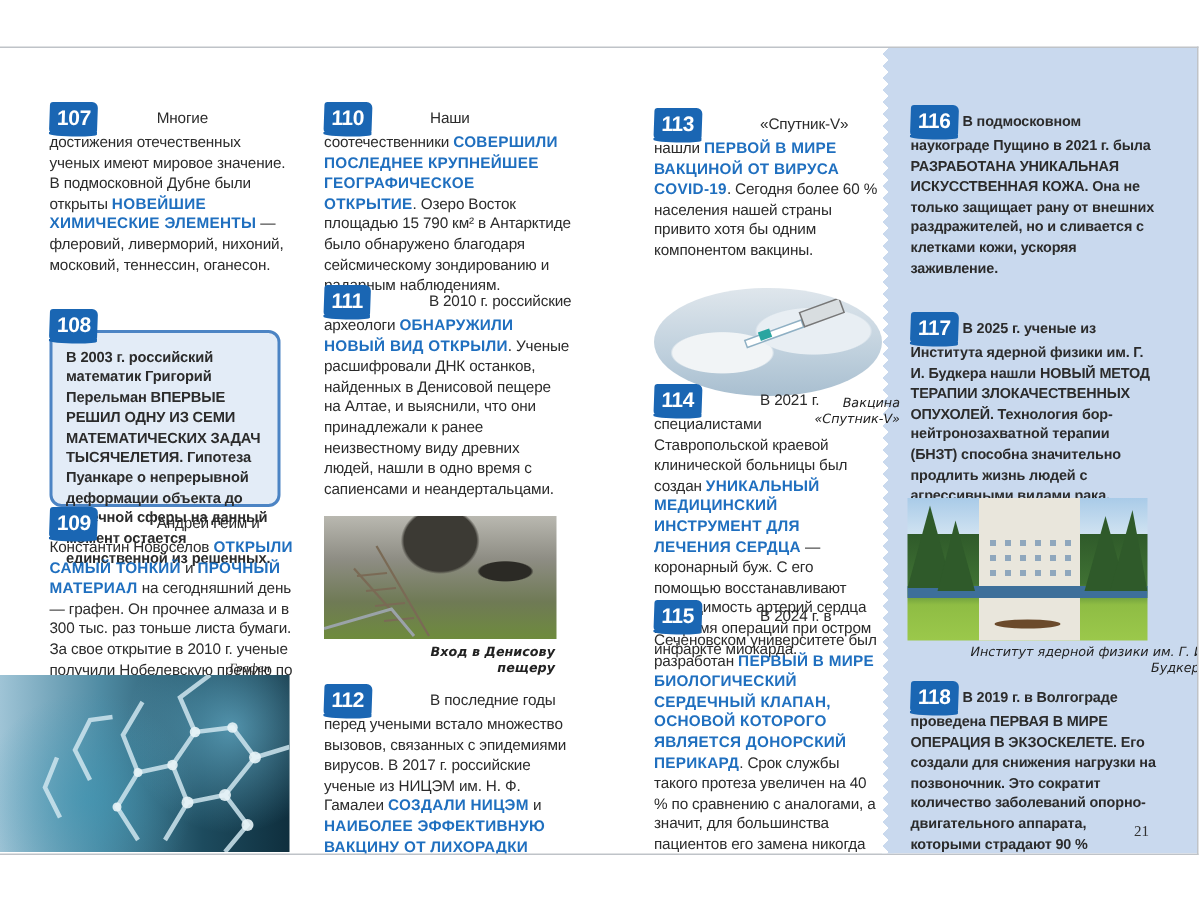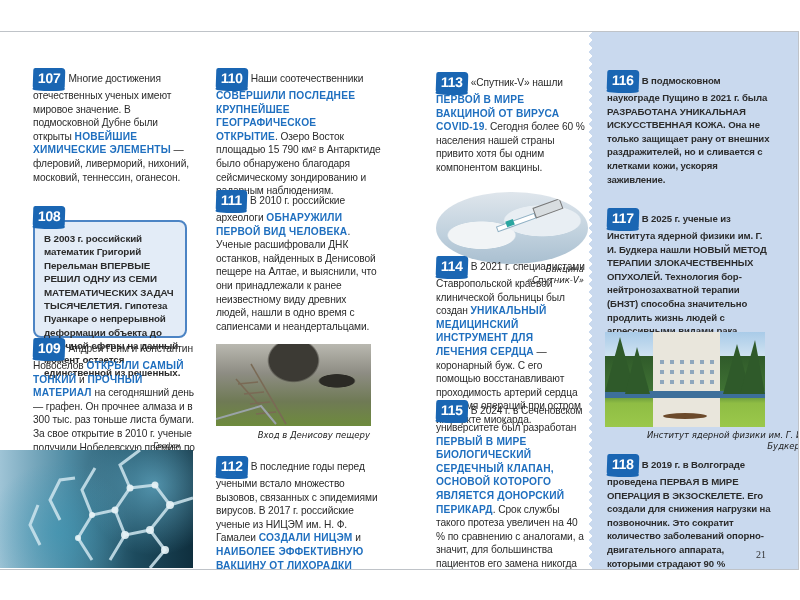--- a/index.html
+++ b/index.html
@@ -5,21 +5,21 @@
   html,body{margin:0;padding:0;background:#ffffff;}
   body{width:800px;height:600px;position:relative;overflow:hidden;font-family:"Liberation Sans","DejaVu Sans",sans-serif;color:#2b2b2b;}
   .page{position:absolute;left:0;top:31px;width:798px;height:537px;border-top:1px solid #bfc3c8;border-bottom:1px solid #bfc3c8;border-right:1px solid #bfc3c8;background:#ffffff;overflow:hidden;}
   .blue-panel{position:absolute;left:593px;top:0;width:205px;height:537px;background:#c9d9ee;}
   .zigzag{position:absolute;left:588px;top:0;width:8px;height:537px;
     background:
       linear-gradient(135deg,#ffffff 25%,transparent 25%) 0 0/8px 8px,
       linear-gradient(45deg,#ffffff 25%,transparent 25%) 0 0/8px 8px;
     background-color:#c9d9ee;}
   .block{position:absolute;font-size:10.2px;line-height:13.6px;letter-spacing:-0.1px;}
-  .block .txt{display:inline;}
+  .block .txt{display:inline;margin-left:36px;}
   .badge{display:inline-block;position:relative;background:#1a66b3;color:#ffffff;font-weight:bold;font-size:14px;line-height:18px;padding:1px 5px 2px 5px;border-radius:2px 4px 2px 3px;margin-right:3px;vertical-align:-1px;transform:skewX(-2deg);letter-spacing:-0.3px;}
   .badge::after{content:"";position:absolute;left:0;right:0;bottom:-2px;height:3px;background:#1a66b3;border-radius:0 0 40% 60%;}
   .hl{color:#1f6fbf;font-weight:bold;letter-spacing:0.2px;}
   .bold-block{font-weight:bold;}
   .framed{position:absolute;left:33px;top:188px;width:150px;height:114px;border:2px solid #4c84c4;border-radius:8px;background:#e3ecf7;}
   .framed-badge{position:absolute;left:33px;top:174px;}
   .caption{position:absolute;font-family:"DejaVu Sans",sans-serif;font-style:italic;font-size:8.5px;line-height:11px;color:#222;text-align:right;}
   .img{position:absolute;overflow:hidden;}
   .graphene{left:0;top:418px;width:193px;height:118px;
     background:
@@ -91,52 +91,52 @@
           <circle cx="165" cy="100" r="4"></circle>
       </g>
     </svg>
   </div>
 
   <div class="block" style="left:216px;top:36px;width:165px;">
     <span class="badge">110</span><span class="txt"><span>Наши соотечественники </span><span class="hl">СОВЕРШИЛИ ПОСЛЕДНЕЕ КРУПНЕЙШЕЕ ГЕОГРАФИЧЕСКОЕ ОТКРЫТИЕ</span><span>. Озеро Восток площадью 15 790 км² в Антарктиде было обнаружено благодаря сейсмическому зондированию и радарным наблюдениям.</span></span>
   </div>
 
   <div class="block" style="left:216px;top:158px;width:165px;">
-    <span class="badge">111</span><span class="txt"><span>В 2010 г. российские археологи </span><span class="hl">ОБНАРУЖИЛИ ПЕРВОЙ ВИД ЧЕЛОВЕКА</span><span>. Ученые расшифровали ДНК останков, найденных в Денисовой пещере на Алтае, и выяснили, что они принадлежали к ранее неизвестному виду древних людей, нашли в одно время с сапиенсами и неандертальцами.</span></span>
+    <span class="badge">111</span><span class="txt"><span>В 2010 г. российские археологи </span><span class="hl">ОБНАРУЖИЛИ НОВЫЙ ВИД ОТКРЫЛИ</span><span>. Ученые расшифровали ДНК останков, найденных в Денисовой пещере на Алтае, и выяснили, что они принадлежали к ранее неизвестному виду древних людей, нашли в одно время с сапиенсами и неандертальцами.</span></span>
   </div>
   <div class="img cave">
     <svg class="img-inner" viewBox="0 0 155 82" preserveAspectRatio="none">
       <g stroke="#7a6a55" stroke-width="1.5" fill="none">
         <path d="M20 35 L60 80"></path>
           <path d="M35 20 L70 80"></path>
         <path d="M22 40 L42 38"></path>
           <path d="M28 50 L48 48"></path>
           <path d="M34 60 L54 58"></path>
           <path d="M40 70 L60 68"></path>
       </g>
       <path d="M0 75 L45 62 L60 80" stroke="#9aa3a8" stroke-width="2" fill="none"></path>
     </svg>
   </div>
-  <div class="caption" style="left:250px;top:398px;width:120px;">Вход в Денисову пещеру</div>
+  <div class="caption" style="left:250px;top:398px;width:120px;font-weight:bold;">Вход в Денисову пещеру</div>
 
   <div class="block" style="left:216px;top:424px;width:165px;">
     <span class="badge">112</span><span class="txt"><span>В последние годы перед учеными встало множество вызовов, связанных с эпидемиями вирусов. В 2017 г. российские ученые из НИЦЭМ им. Н. Ф. Гамалеи </span><span class="hl">СОЗДАЛИ НИЦЭМ</span><span> и </span><span class="hl">НАИБОЛЕЕ ЭФФЕКТИВНУЮ ВАКЦИНУ ОТ ЛИХОРАДКИ ЭБОЛА</span></span>
   </div>
 
   <div class="block" style="left:436px;top:40px;width:150px;">
     <span class="badge">113</span><span class="txt"><span>«Спутник-V» нашли </span><span class="hl">ПЕРВОЙ В МИРЕ ВАКЦИНОЙ ОТ ВИРУСА COVID-19</span><span>. Сегодня более 60 % населения нашей страны привито хотя бы одним компонентом вакцины.</span></span>
   </div>
   <div class="img vaccine">
     <svg class="img-inner" viewBox="0 0 152 72" preserveAspectRatio="none">
       <rect x="60" y="28" width="40" height="5" fill="#ffffff" stroke="#8fb0c4" transform="rotate(-20 80 30)"></rect>
       <rect x="70" y="26" width="8" height="6" fill="#2aa5a0" transform="rotate(-20 80 30)"></rect>
       <rect x="98" y="12" width="28" height="10" fill="#d8dde0" stroke="#777" transform="rotate(-20 110 17)"></rect>
     </svg>
   </div>
-  <div class="caption" style="left:500px;top:232px;width:84px;font-style:italic;">Вакцина «Спутник-V»</div>
+  <div class="caption" style="left:516px;top:232px;width:84px;font-style:italic;">Вакцина «Спутник-V»</div>
 
   <div class="block" style="left:436px;top:224px;width:150px;">
     <span class="badge">114</span><span class="txt"><span>В 2021 г. специалистами Ставропольской краевой клинической больницы был создан </span><span class="hl">УНИКАЛЬНЫЙ МЕДИЦИНСКИЙ ИНСТРУМЕНТ ДЛЯ ЛЕЧЕНИЯ СЕРДЦА</span><span> — коронарный буж. С его помощью восстанавливают проходимость артерий сердца во время операций при остром инфаркте миокарда.</span></span>
   </div>
 
   <div class="block" style="left:436px;top:368px;width:150px;">
     <span class="badge">115</span><span class="txt"><span>В 2024 г. в Сеченовском университете был разработан </span><span class="hl">ПЕРВЫЙ В МИРЕ БИОЛОГИЧЕСКИЙ СЕРДЕЧНЫЙ КЛАПАН, ОСНОВОЙ КОТОРОГО ЯВЛЯЕТСЯ ДОНОРСКИЙ ПЕРИКАРД</span><span>. Срок службы такого протеза увеличен на 40 % по сравнению с аналогами, а значит, для большинства пациентов его замена никогда не потребуется.</span></span>
   </div>
 
   <div class="block bold-block" style="left:607px;top:38px;width:165px;font-size:9.6px;">

